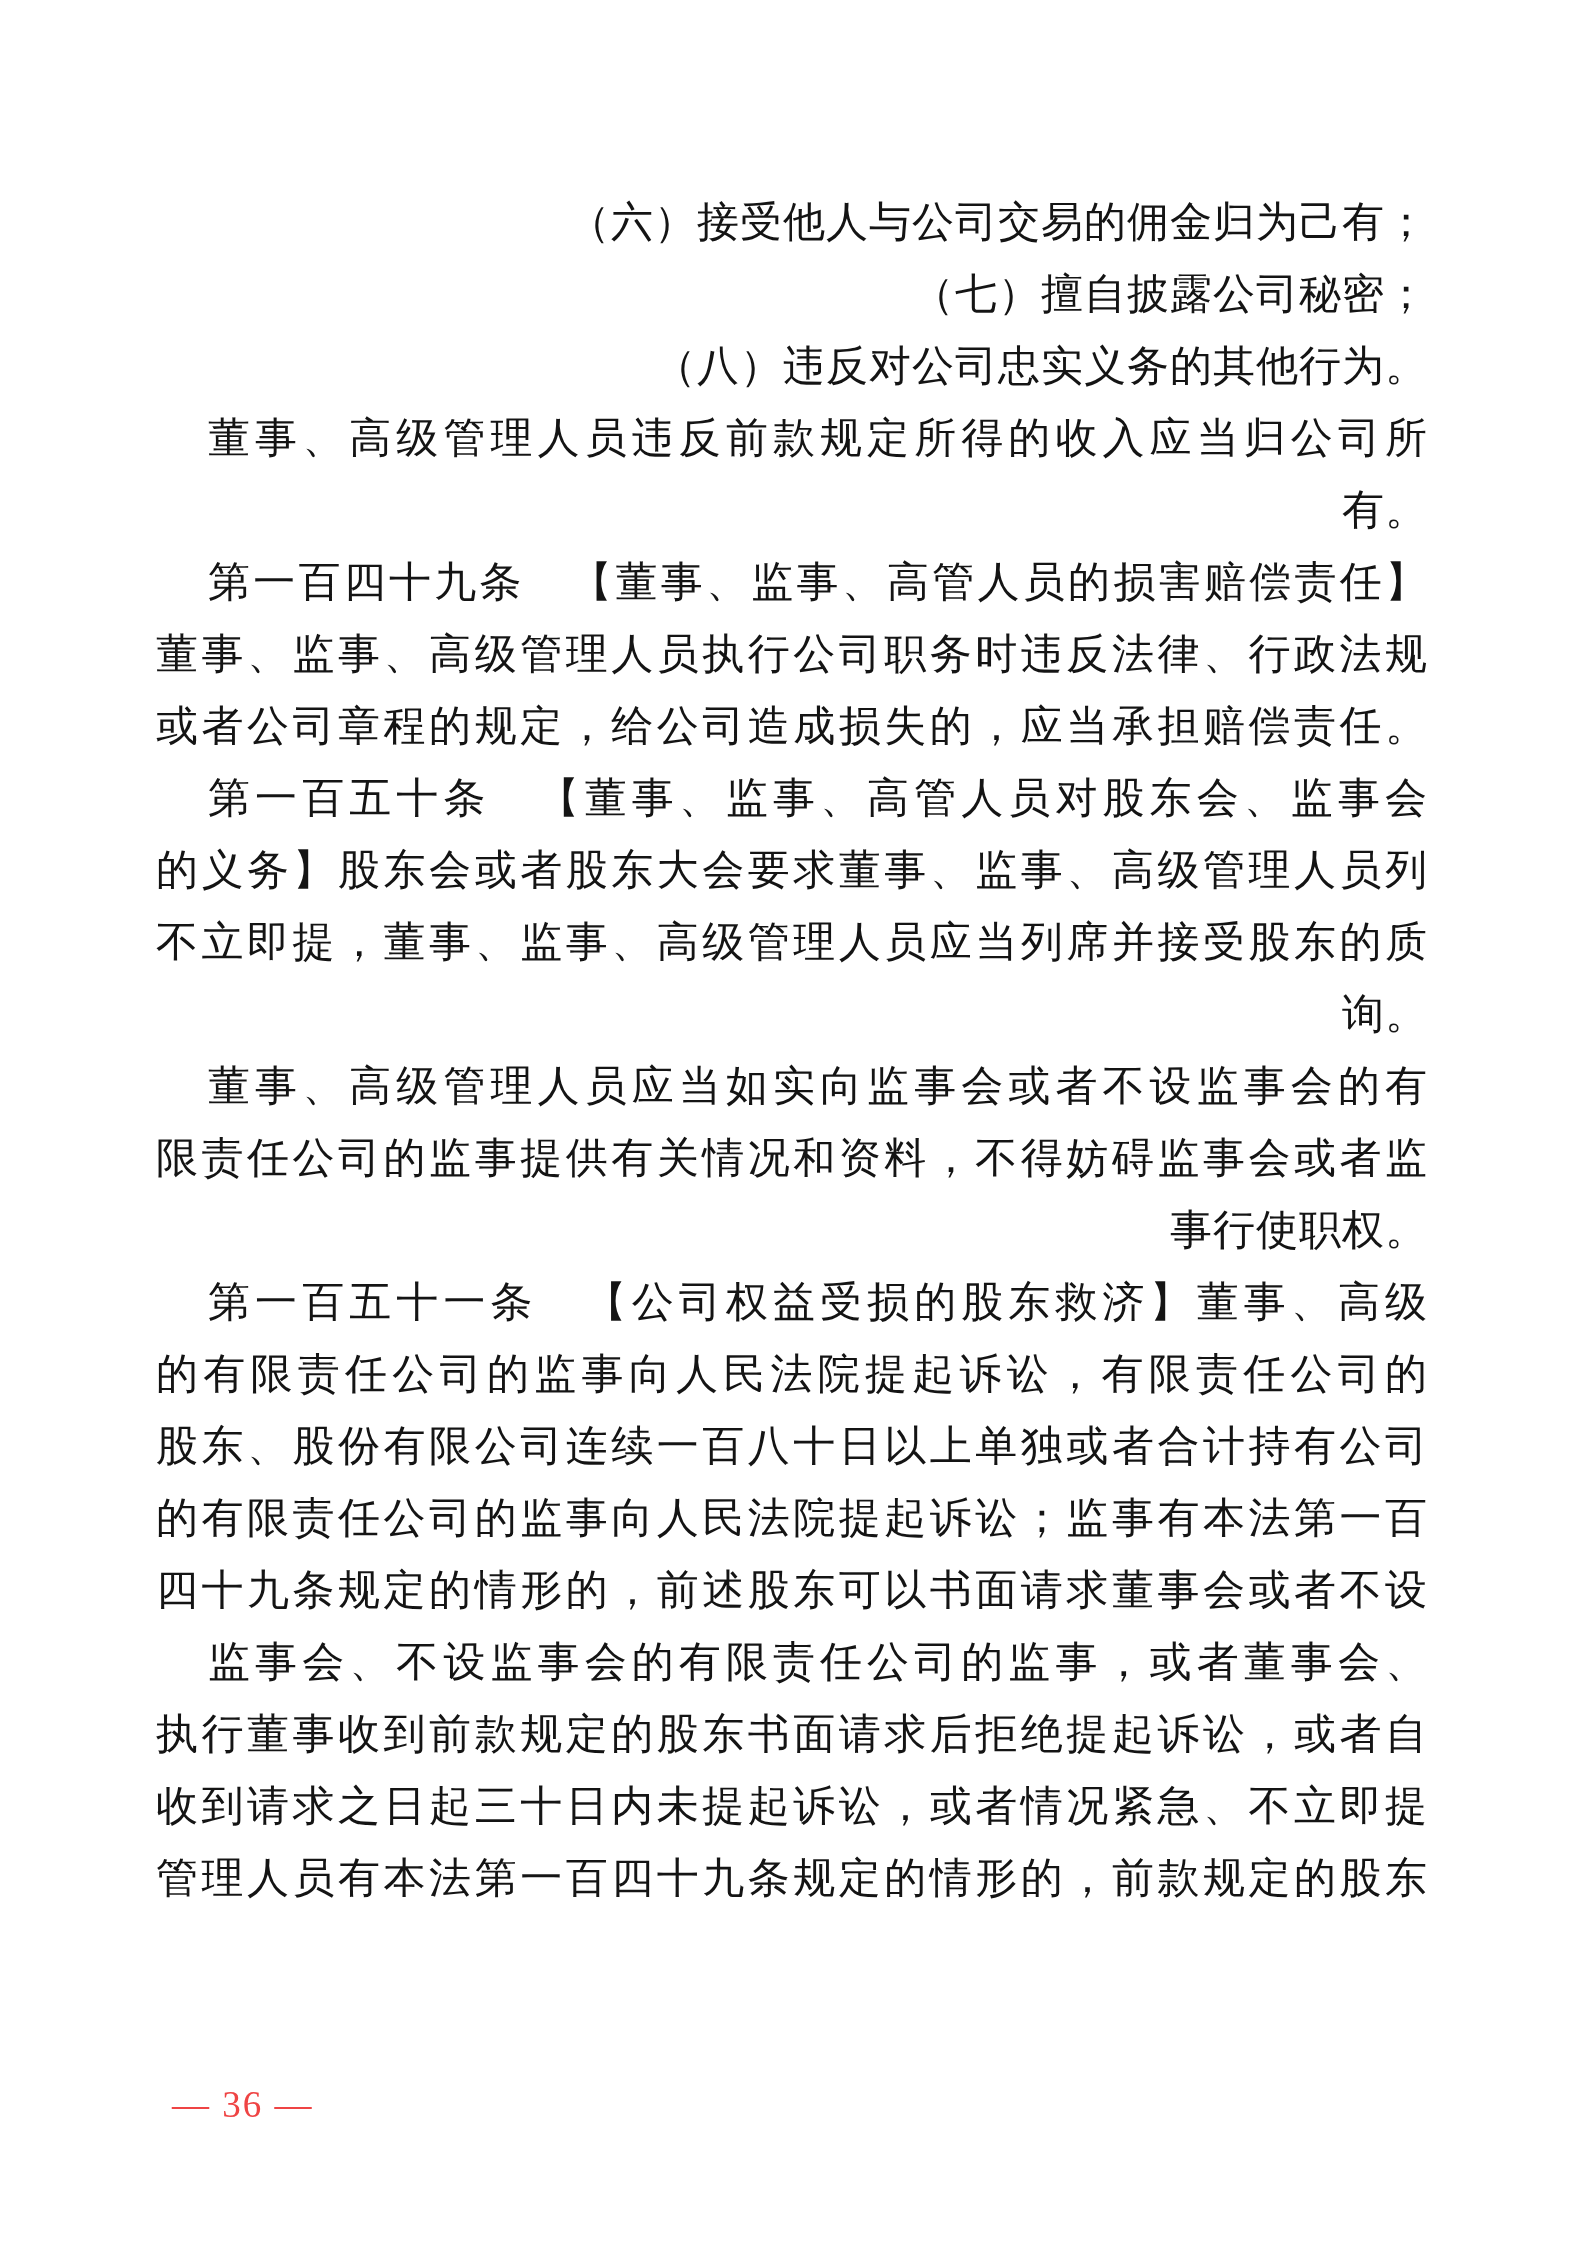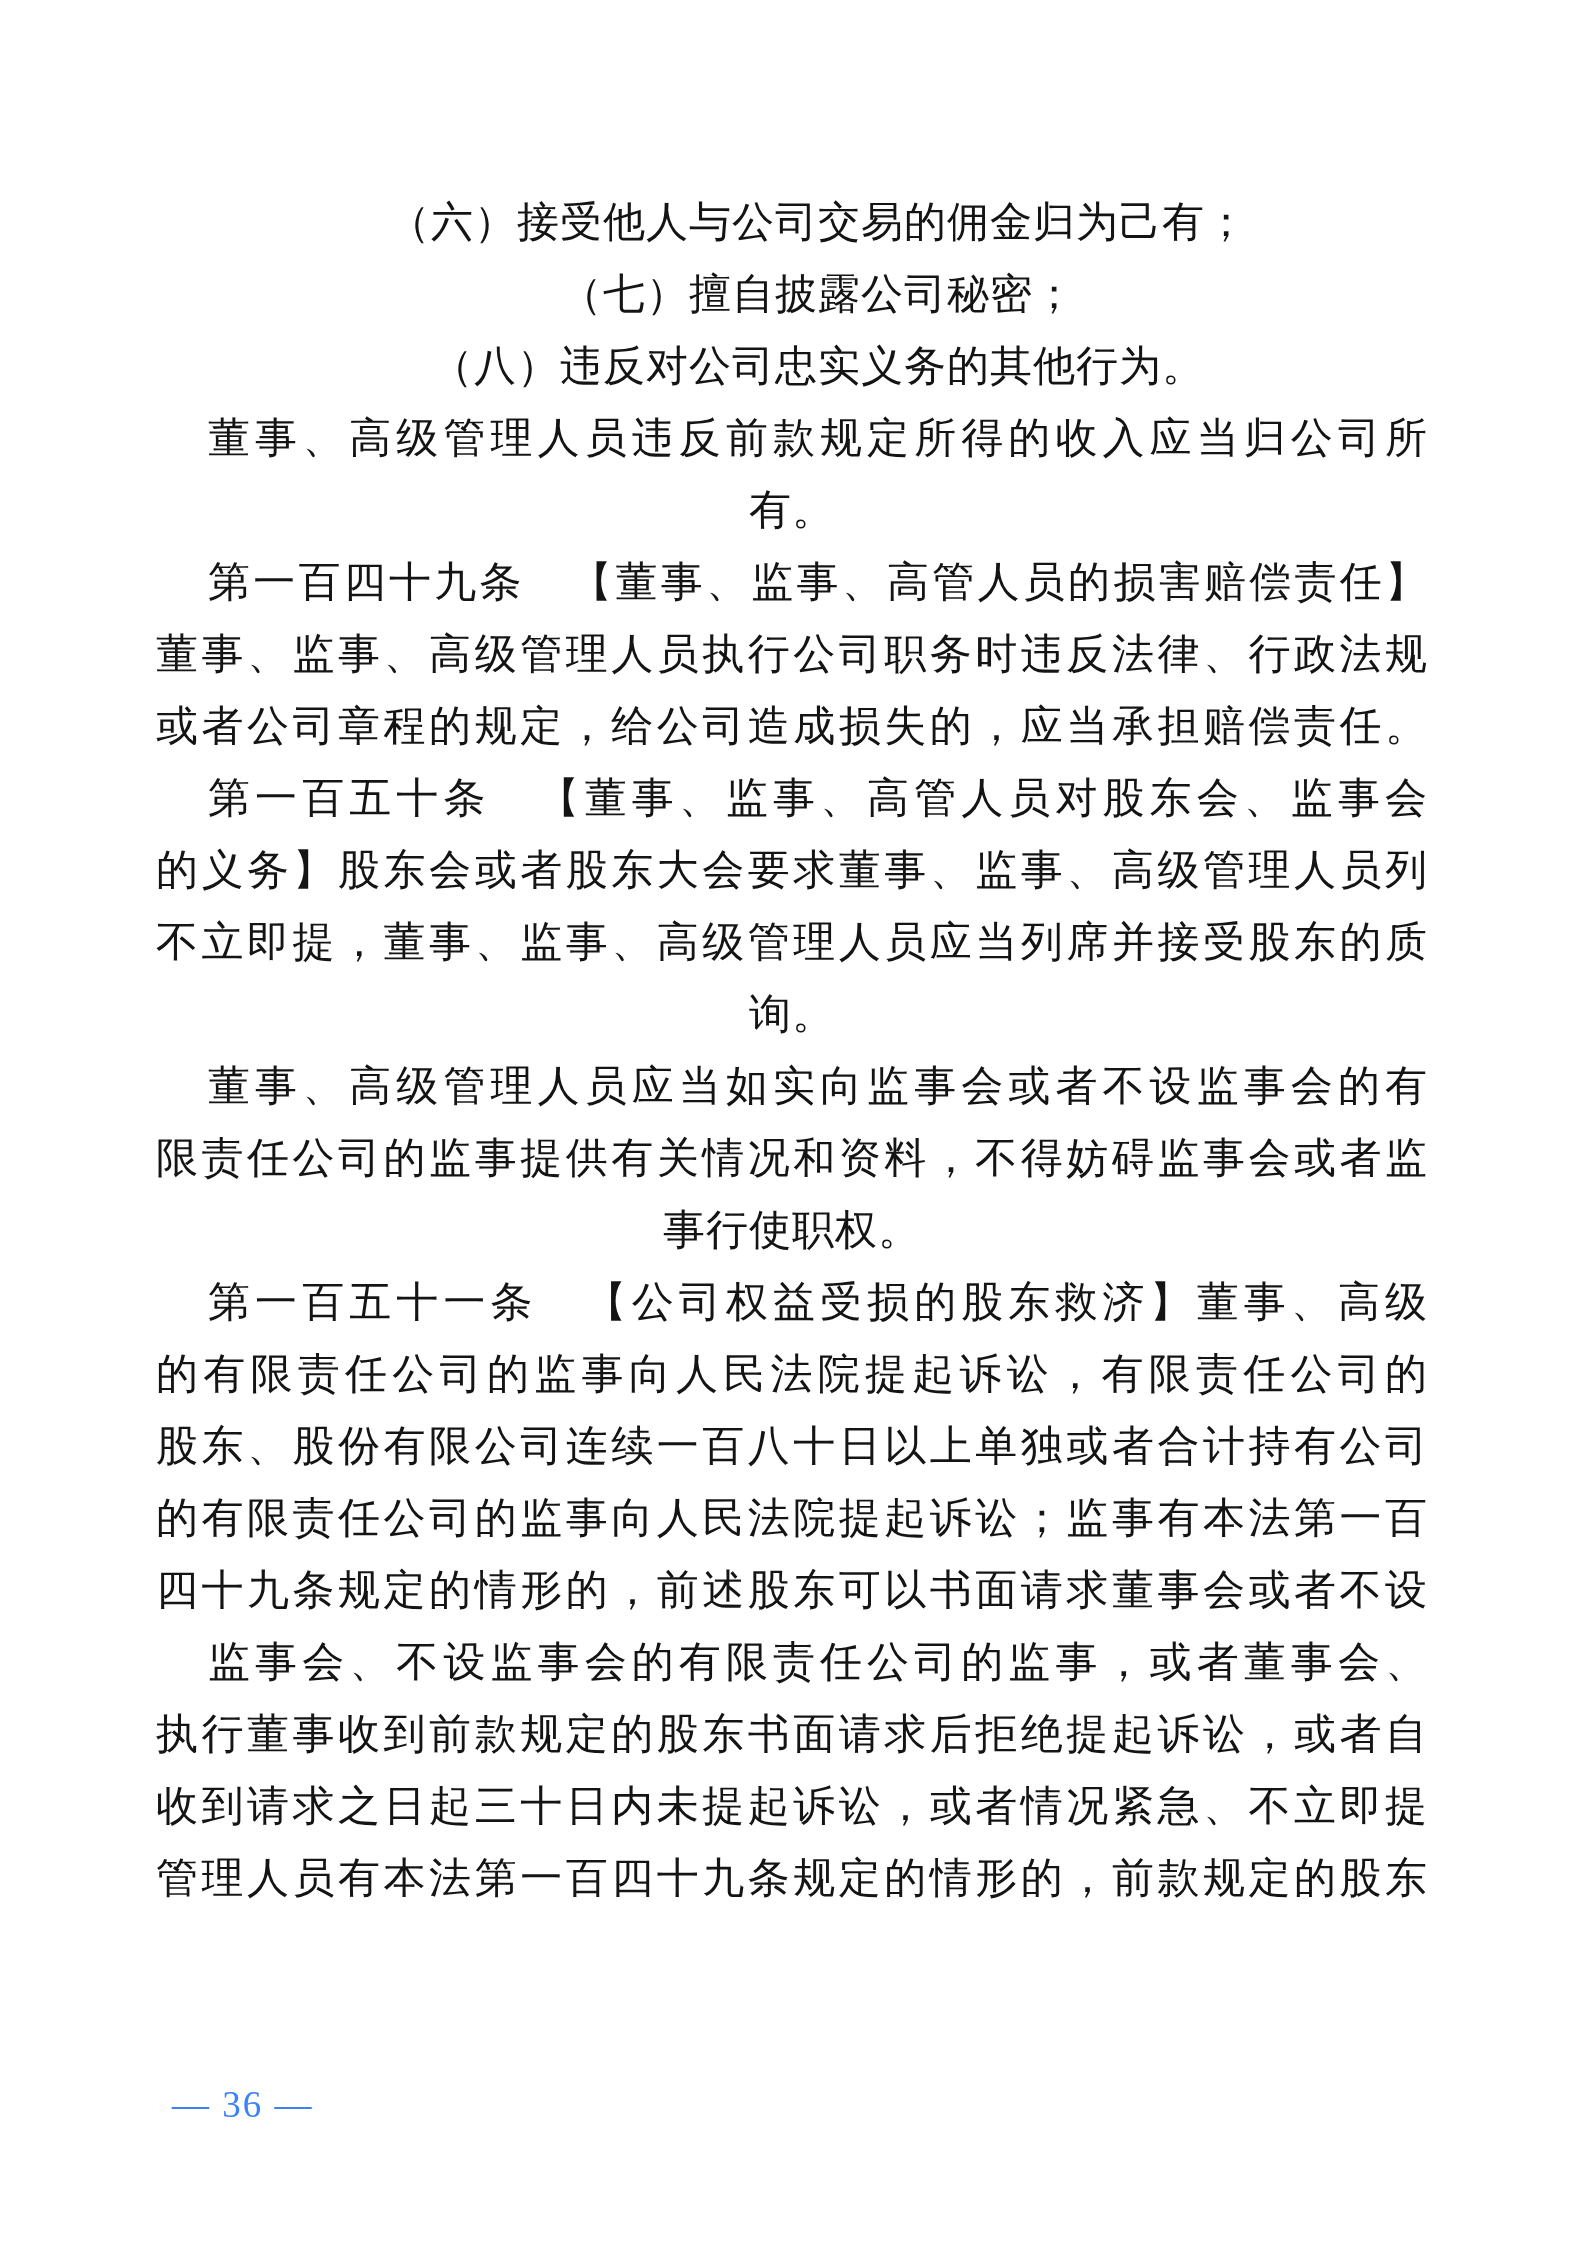--- a/index.html
+++ b/index.html
@@ -21,38 +21,38 @@
     left: 156px;
     top: 186px;
     width: 1272px;
   }
   .line {
     font-size: 42px;
     line-height: 72px;
     height: 72px;
     letter-spacing: 1px;
     white-space: nowrap;
-    text-align: center;
+    text-align: right;
   }
   .line.j {
     white-space: normal;
     text-align: justify;
     text-align-last: justify;
   }
   .line.indent {
     text-indent: 52px;
   }
   .footer {
     position: absolute;
     left: 172px;
     top: 2082px;
     font-size: 37px;
     line-height: 46px;
     letter-spacing: 2px;
-    color: #3b82f6;
+    color: #ef4444;
   }
 </style>
 </head>
 <body>
 
 <div class="page">
   <div class="text-body">
       <div class="line indent">（六）接受他人与公司交易的佣金归为己有；</div>
       <div class="line indent">（七）擅自披露公司秘密；</div>
       <div class="line indent">（八）违反对公司忠实义务的其他行为。</div>

